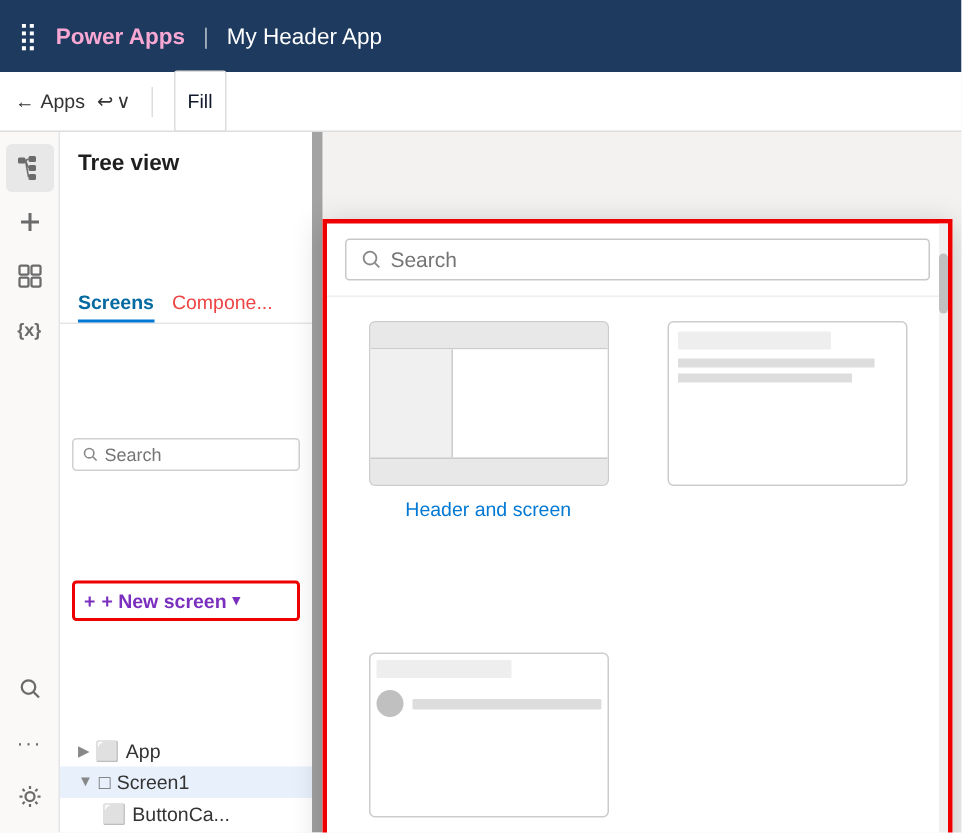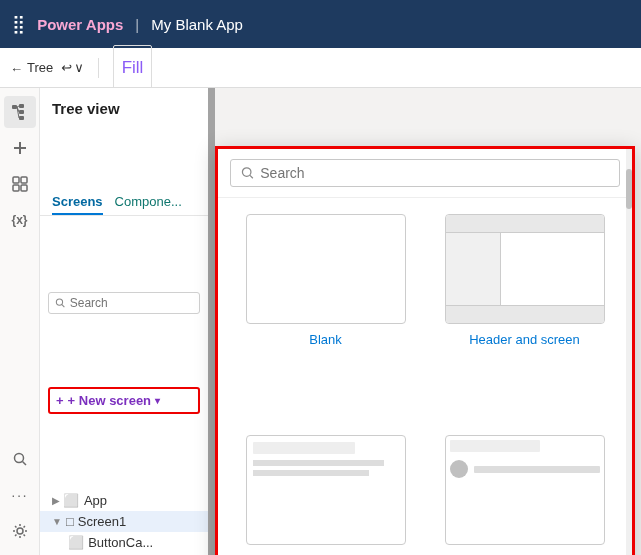--- a/index.html
+++ b/index.html
@@ -62,22 +62,22 @@
       font-size: 13px;
       cursor: pointer;
     }
     .toolbar-divider {
       width: 1px;
       height: 20px;
       background: #ddd;
       margin: 0 6px;
     }
     .toolbar-fill {
-      font-size: 17px;
-      color: #8b5cf6;
+      font-size: 13px;
+      color: #0f172a;
       border: 1px solid #ddd;
       padding: 12px 8px;
       border-radius: 2px;
     }
 
     
     .main-layout {
       display: flex;
       height: calc(555px - 48px - 40px);
     }
@@ -128,21 +128,21 @@
       display: flex;
       padding: 0 12px;
       gap: 12px;
       border-bottom: 1px solid #e5e5e5;
       margin-bottom: 6px;
     }
     .tree-tab {
       font-size: 13px;
       padding: 4px 0;
       cursor: pointer;
-      color: #0f766e;
+      color: #ef4444;
     }
     .tree-tab.active {
       color: #0369a1;
       border-bottom: 2px solid #0078d4;
       font-weight: 600;
     }
     .tree-search {
       margin: 4px 8px 6px 8px;
       display: flex;
       align-items: center;
@@ -365,27 +365,27 @@
       margin-top: 20px;
     }
   </style>
 </head>
 <body>
 
 <div class="top-bar">
   <span class="top-bar-dots">⣿</span>
   <span class="top-bar-title">Power Apps</span>
   <span class="top-bar-separator">|</span>
-  <span class="top-bar-app">My Blank App</span>
+  <span class="top-bar-app">My Header App</span>
 </div>
 
 <div class="toolbar">
   <div class="toolbar-back">
     <span>←</span>
-    <span>Tree</span>
+    <span>Apps</span>
   </div>
   <div class="toolbar-undo">
     <span>↩</span>
     <span>∨</span>
   </div>
   <div class="toolbar-divider"></div>
   <div class="toolbar-fill">Fill</div>
 </div>
 
 <div class="main-layout" style="position:relative;">
@@ -480,24 +480,20 @@
         <svg width="14" height="14" viewBox="0 0 14 14" fill="none">
           <circle cx="6" cy="6" r="4.5" stroke="#888" stroke-width="1.3"></circle>
           <line x1="9.5" y1="9.5" x2="12.5" y2="12.5" stroke="#888" stroke-width="1.3"></line>
         </svg>
         <input type="text" placeholder="Search" style="">
       </div>
     </div>
 
     <div class="overlay-grid">
 
-      <div class="screen-option">
-        <div class="screen-thumb thumb-blank"></div>
-        <span class="screen-label">Blank</span>
-      </div>
 
 
 
       <div class="screen-option">
         <div class="screen-thumb">
           <div class="thumb-hf">
             <div class="thumb-hf-header"></div>
             <div class="thumb-hf-body">
               <div class="thumb-hf-side"></div>
               <div class="thumb-hf-main"></div>

